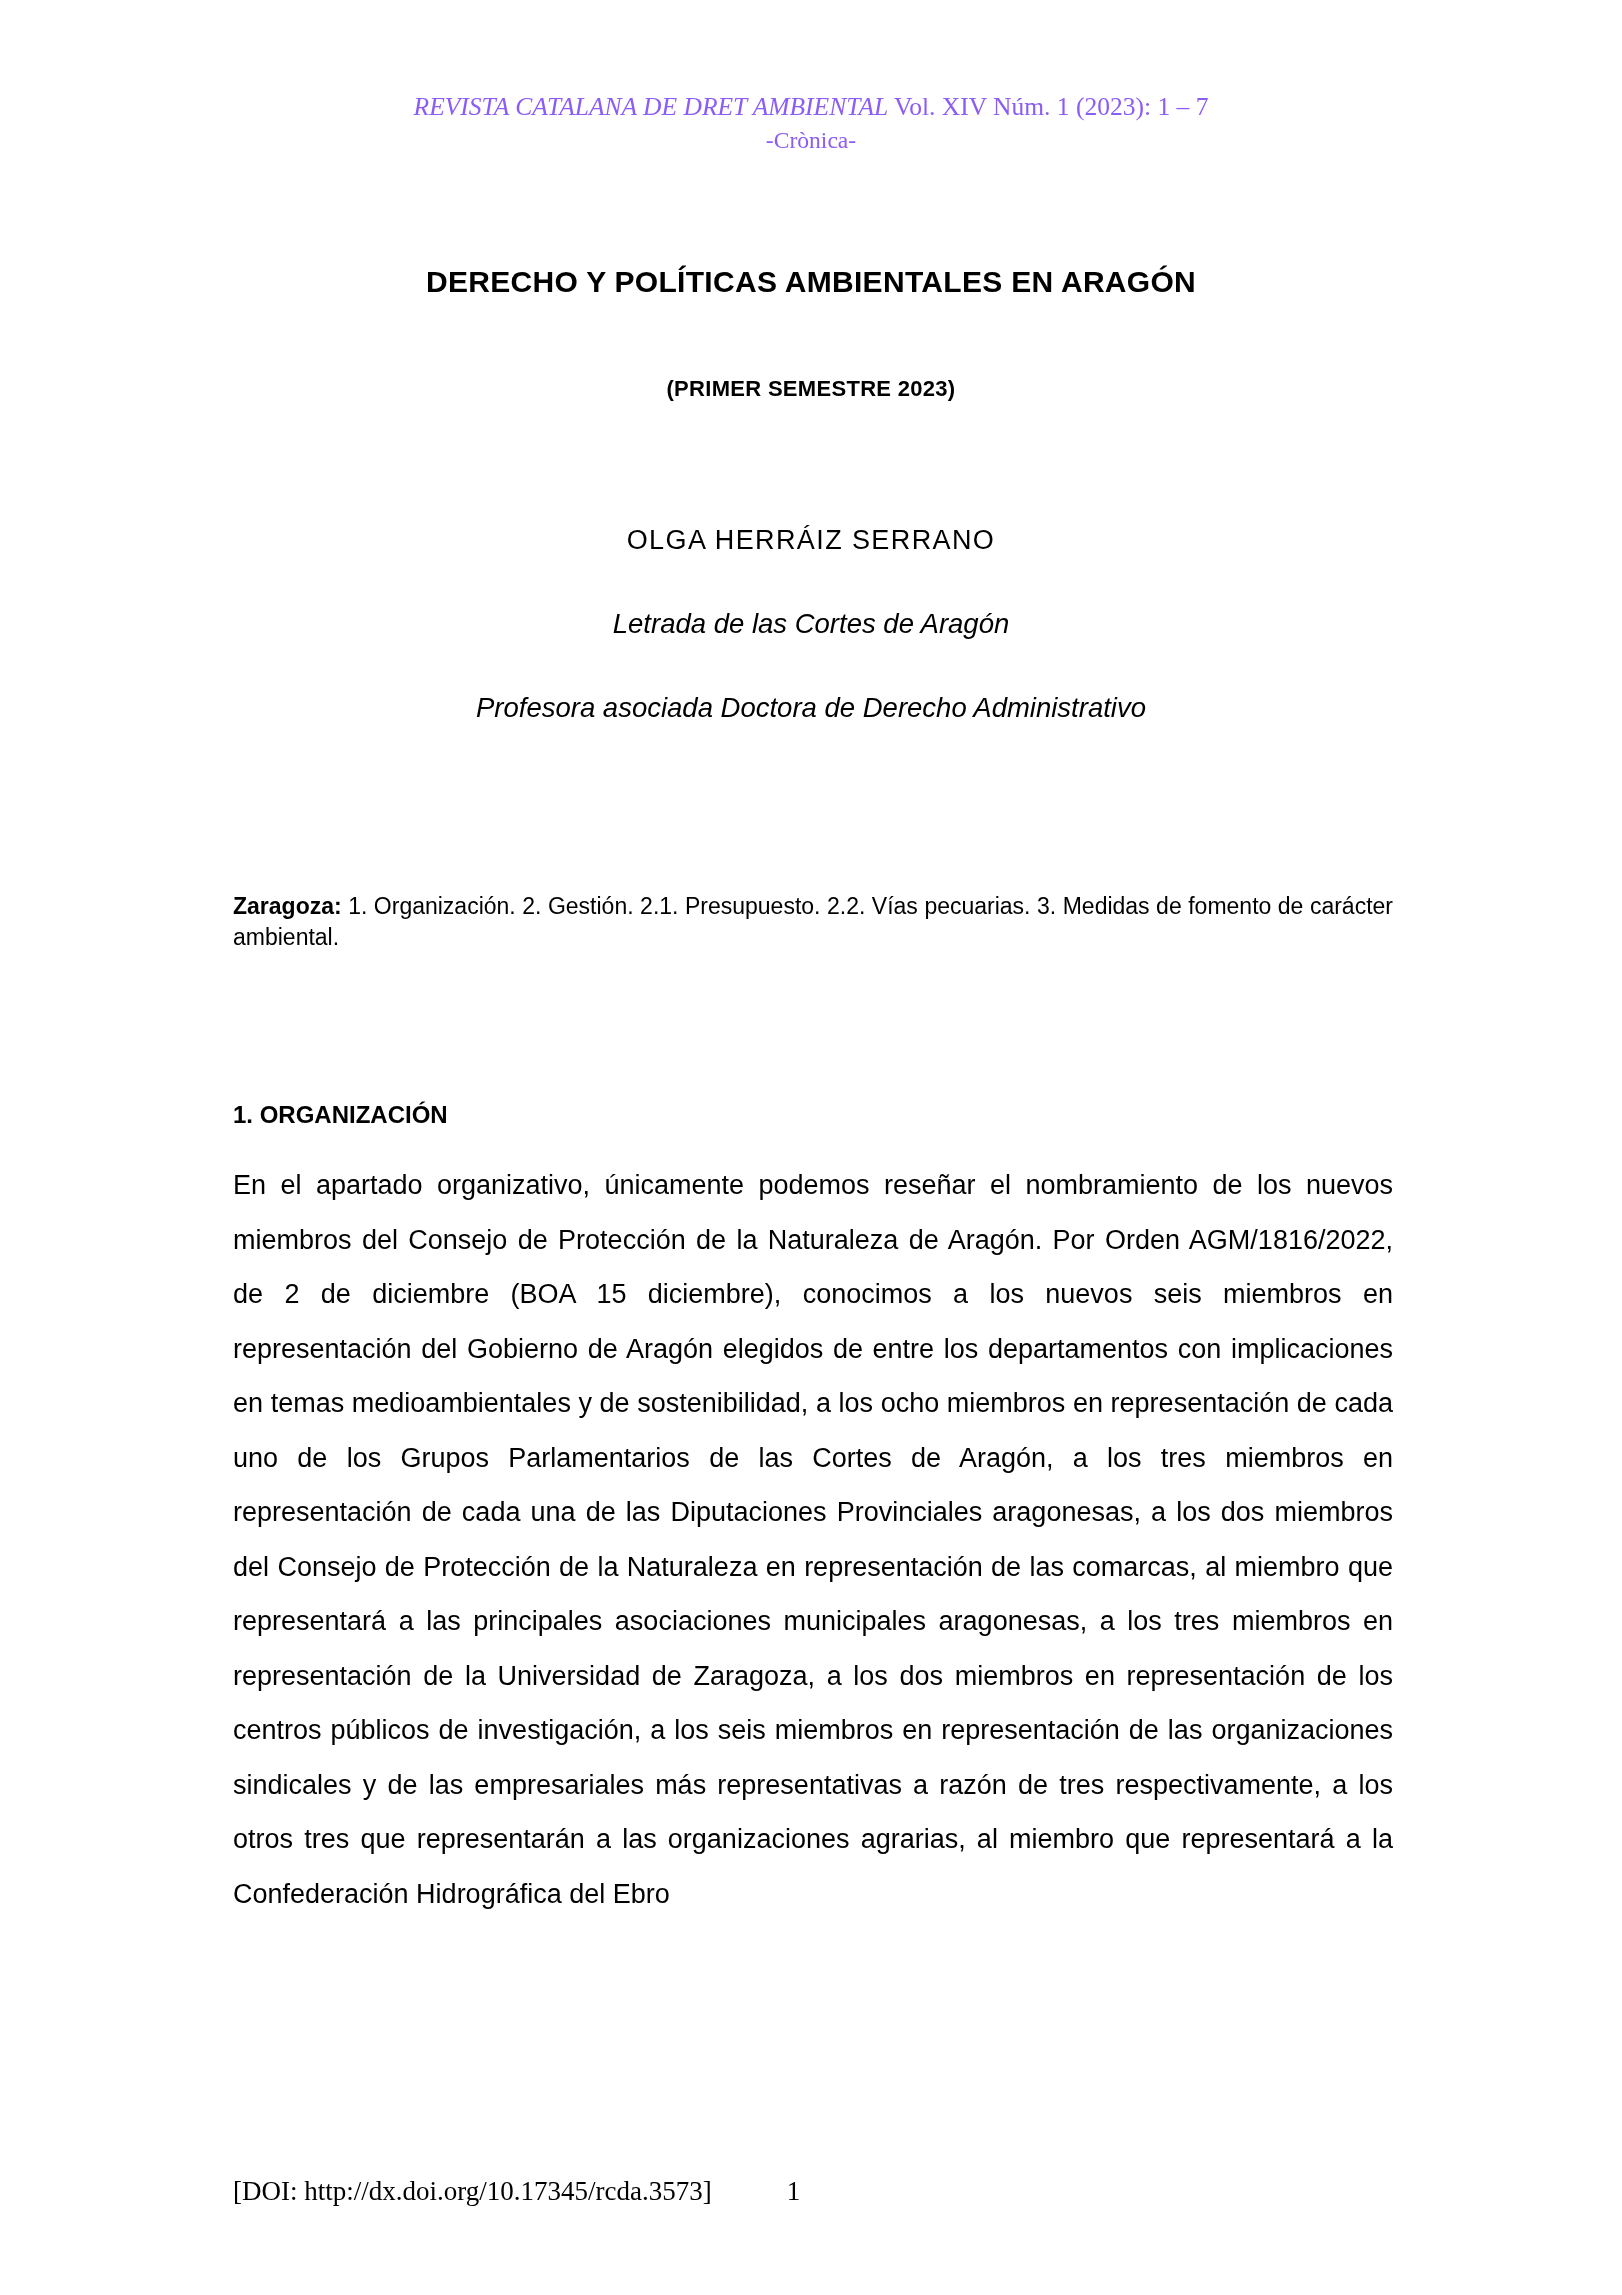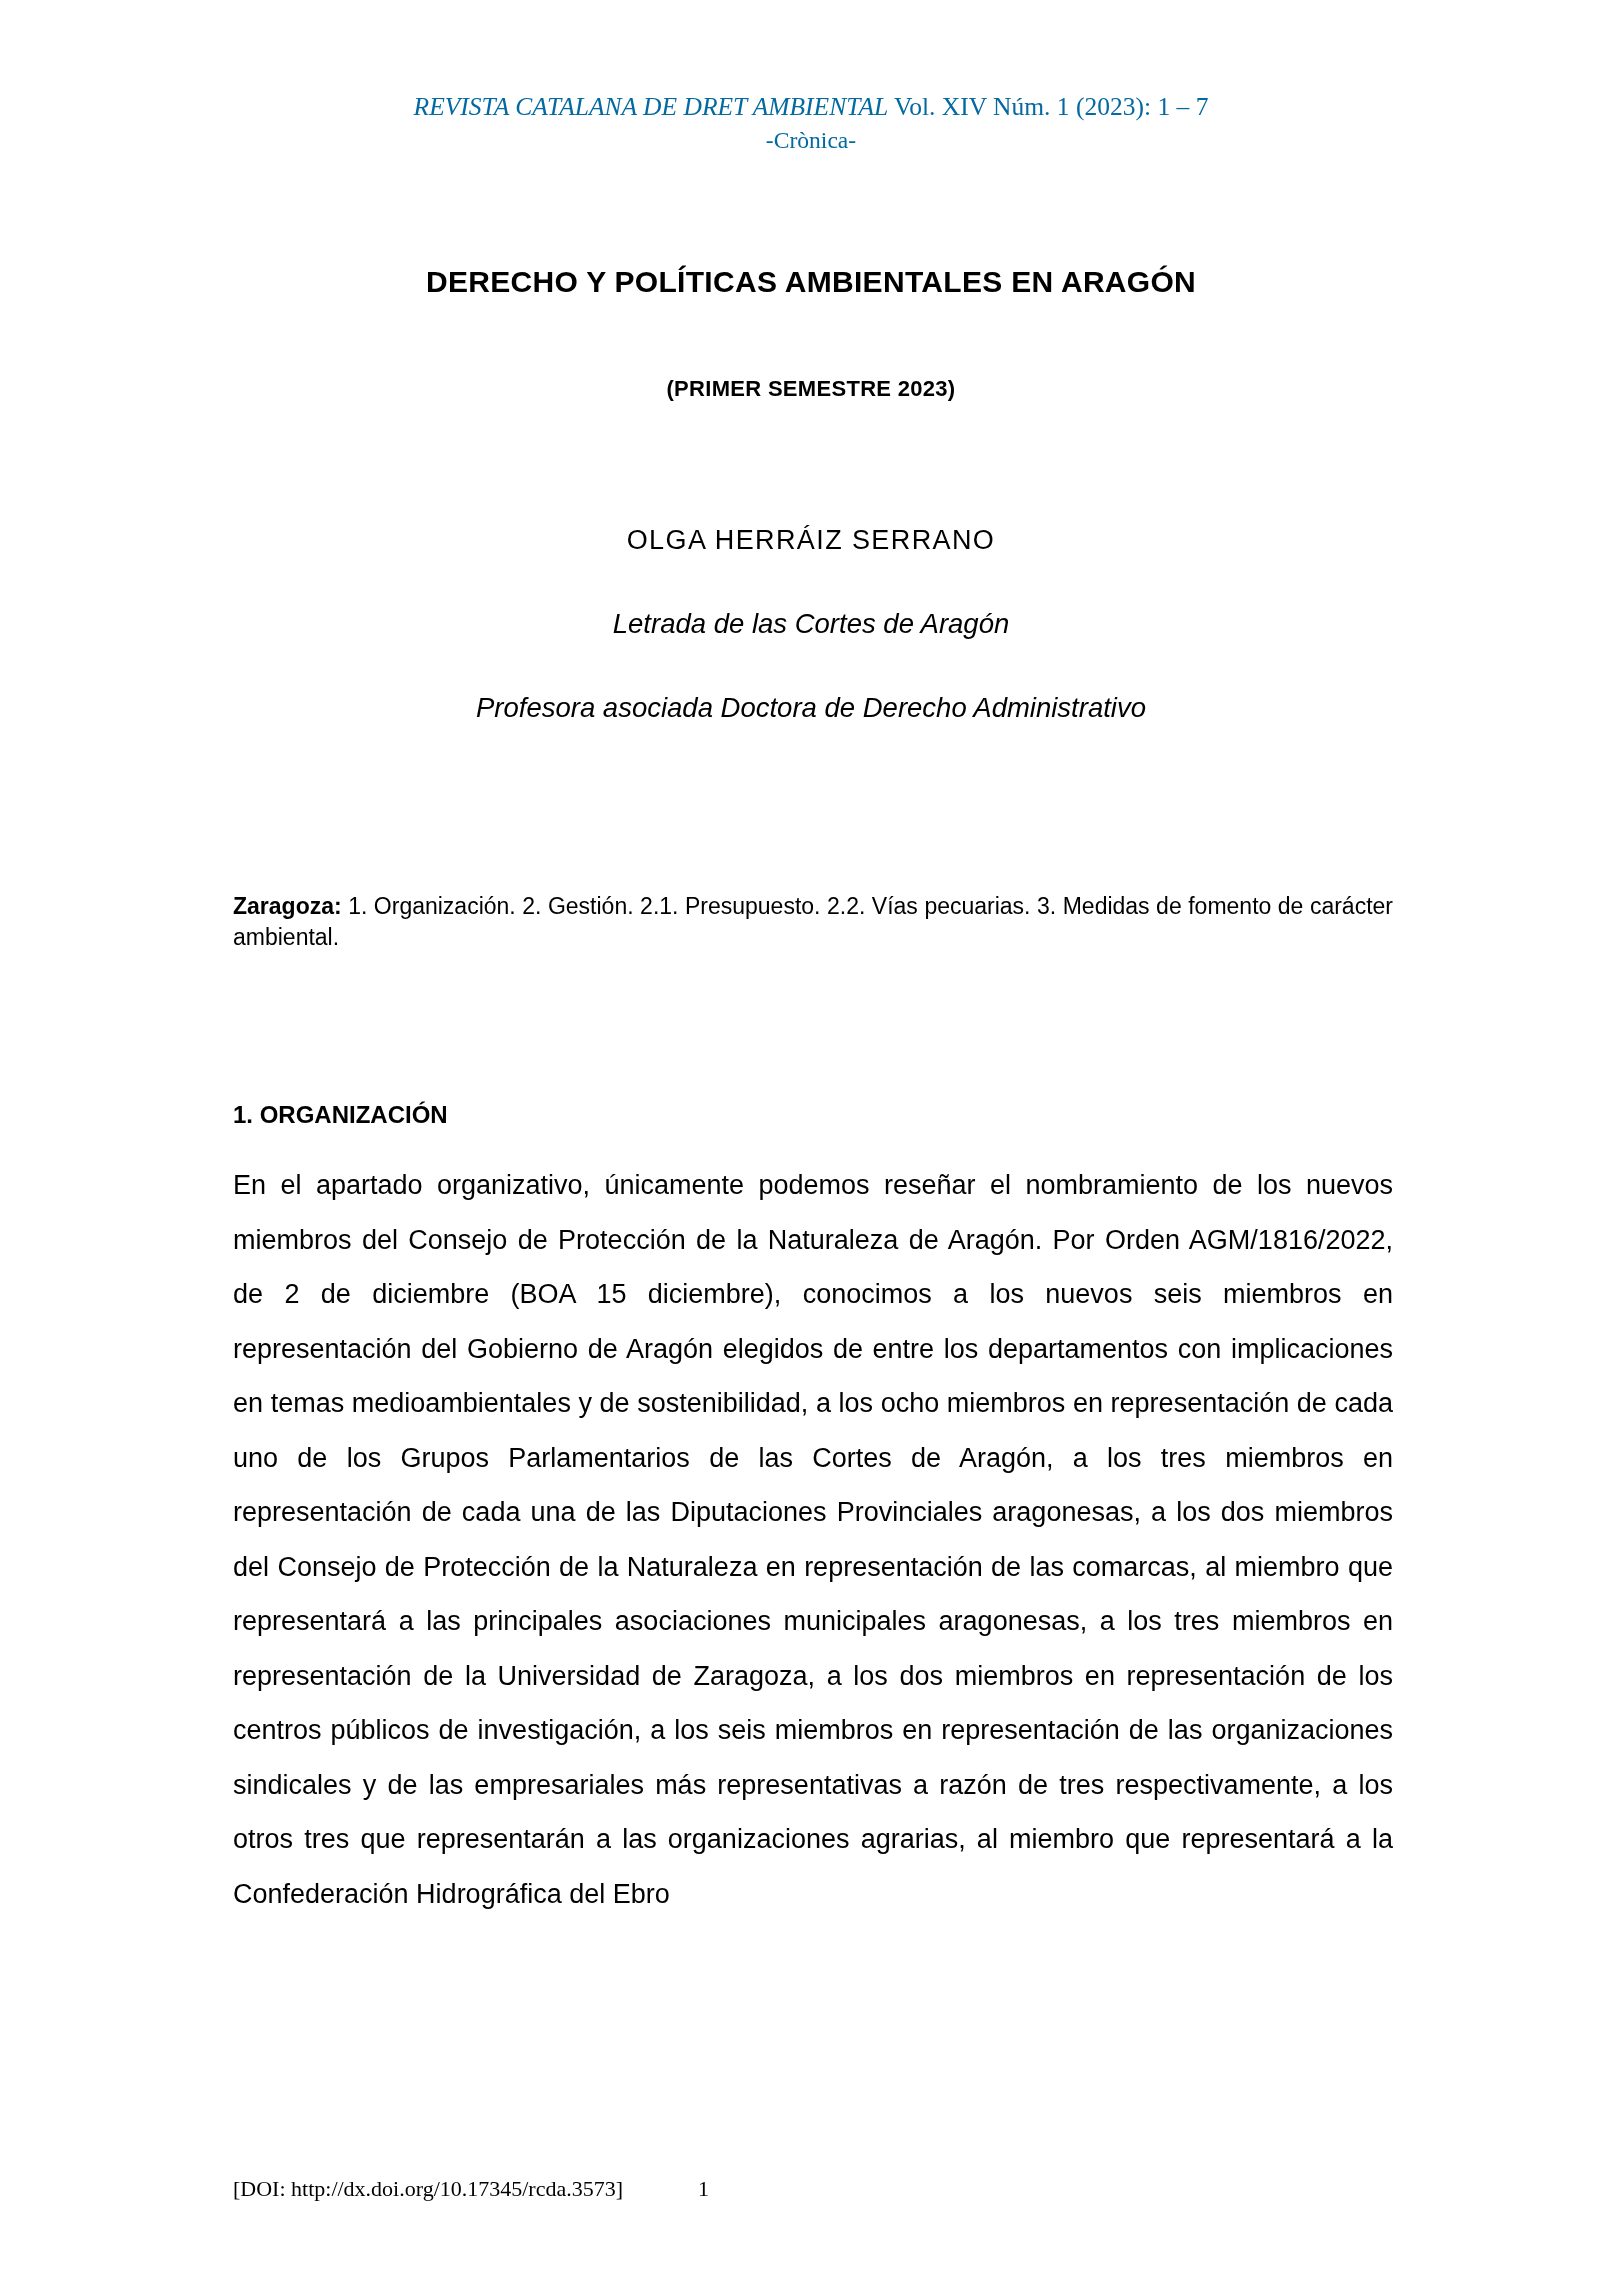--- a/index.html
+++ b/index.html
@@ -25,21 +25,21 @@
   
   .running-head {
     position: absolute;
     left: 0;
     right: 0;
     top: 90px;
     text-align: center;
     font-family: "Liberation Serif", serif;
     font-size: 25.5px;
     line-height: 1.32;
-    color: #0369a1;
+    color: #8b5cf6;
   }
   .running-head .journal {
     font-style: italic;
   }
   .running-head .vol {
     font-style: normal;
   }
   .running-head .kind {
     display: block;
     margin-top: 1.3px;
@@ -132,21 +132,21 @@
     margin: 0;
   }
 
   
   .footer {
     position: absolute;
     left: 233px;
     width: 1160px;
     top: 2176px;
     font-family: "Liberation Serif", serif;
-    font-size: 22px;
+    font-size: 27px;
     display: flex;
     align-items: flex-end;
   }
   .footer .doi {
     white-space: nowrap;
   }
   .footer .page-number {
     margin-left: 75px;
   }
 </style>

